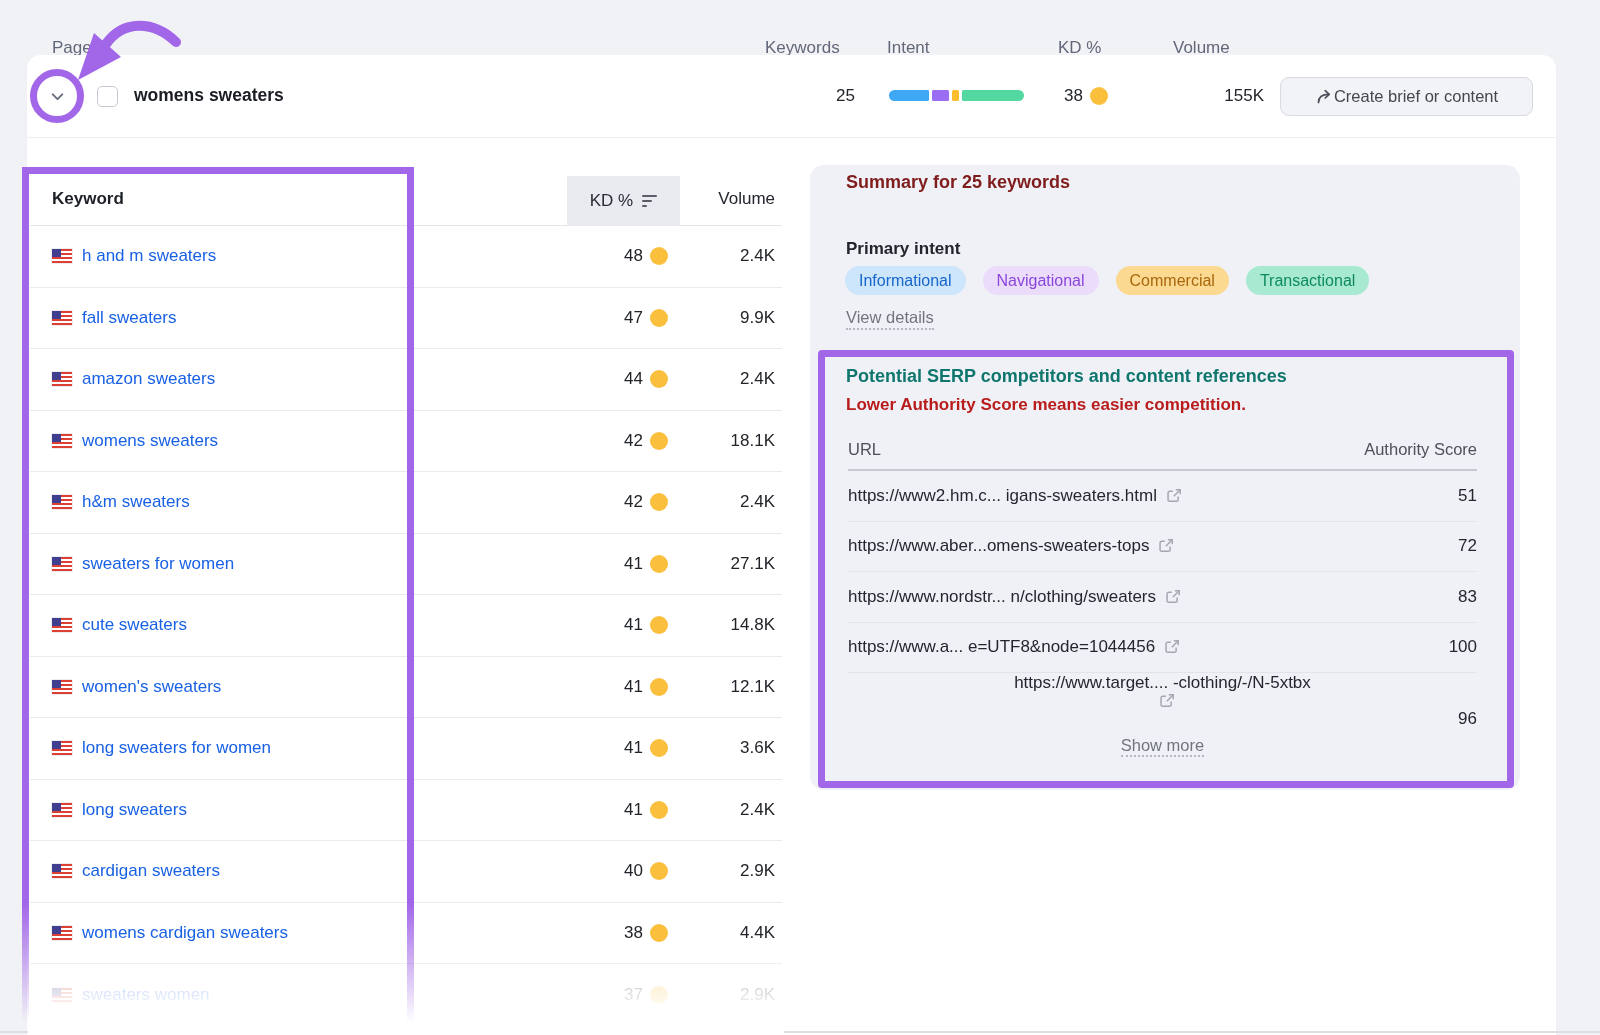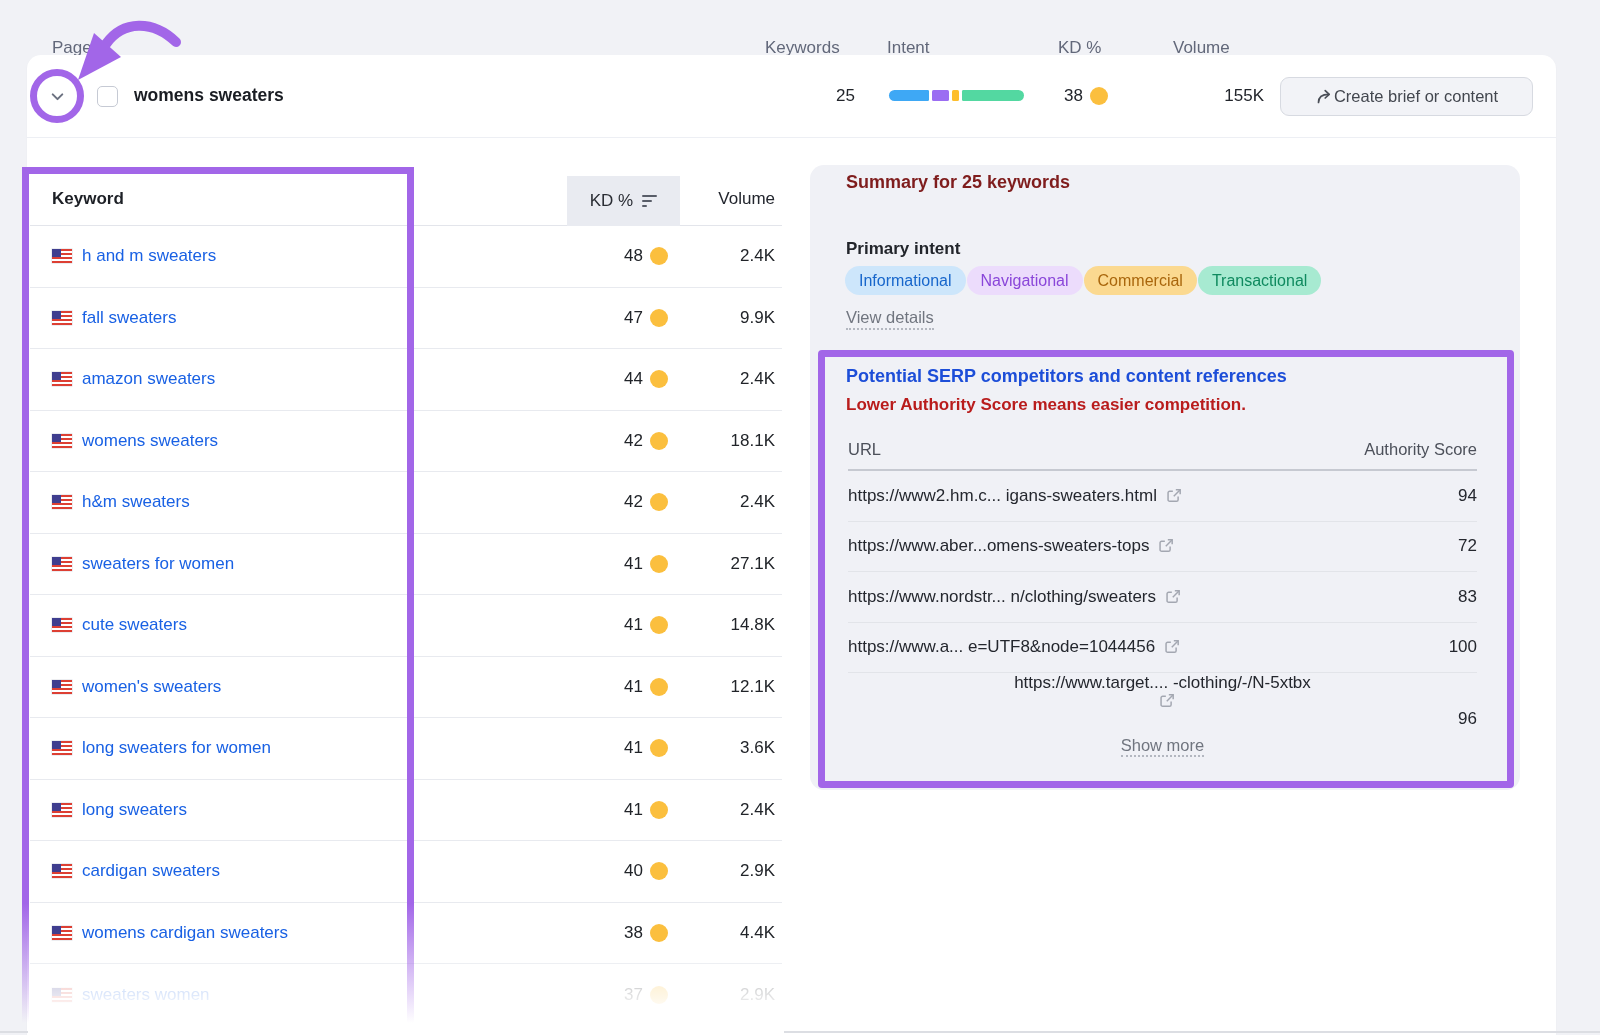--- a/index.html
+++ b/index.html
@@ -71,33 +71,33 @@
   
   .bottom-fade { position:absolute; left:28px; top:948px; width:756px; height:87px; z-index:4;
                  background:linear-gradient(180deg,rgba(255,255,255,0) 0%,#fff 78%); pointer-events:none; }
   .bottom-hairline { position:absolute; left:0; top:1031px; width:1600px; height:1.5px; background:#dcdee3; }
 
   
   .summary-card { position:absolute; left:810px; top:165px; width:710px; height:625px;
                   background:#f0f1f6; border-radius:14px; }
   .sum-title { position:absolute; left:846px; top:172px; font-size:18px; font-weight:700; color:#7f1d1d; }
   .sum-intent-label { position:absolute; left:846px; top:239px; font-size:17px; font-weight:600; color:#22252b; }
-  .badges { position:absolute; left:845px; top:266px; display:flex; gap:1px; }
+  .badges { position:absolute; left:845px; top:266px; display:flex; gap:17px; }
   .badge { height:29px; padding:0 14px; border-radius:15px; font-size:16px; display:flex; align-items:center; cursor:default; }
   .badge.b-info  { background:#cde6fb; color:#1766cb; }
   .badge.b-nav   { background:#ecdcfc; color:#8a46d9; }
   .badge.b-comm  { background:#fbd990; color:#a9660c; }
   .badge.b-trans { background:#a7ead1; color:#0f8a5f; }
   .dotted-link { font-size:16.5px; color:#70757f; border-bottom:2px dotted #b3b7c0; padding-bottom:1px; cursor:pointer; }
   .view-details { position:absolute; left:846px; top:308px; }
 
   
   .serp-box { position:absolute; left:818px; top:350px; width:696px; height:438px;
               border:7px solid #a266e8; border-radius:4px; z-index:3; pointer-events:none; }
-  .serp-title { position:absolute; left:846px; top:366px; font-size:18px; font-weight:700; color:#1d4ed8; }
+  .serp-title { position:absolute; left:846px; top:366px; font-size:18px; font-weight:700; color:#0f766e; }
   .serp-sub { position:absolute; left:846px; top:395px; font-size:17px; color:#b91c1c;font-weight:bold; }
   .serp-head-url { position:absolute; left:848px; top:440px; font-size:16.5px; color:#4c505a; }
   .serp-head-score { position:absolute; left:1230px; top:440px; width:247px; text-align:right; font-size:16.5px; color:#4c505a; }
   .serp-line { position:absolute; left:848px; top:469px; width:629px; height:1.5px; background:#c6c9d1; }
   .serp-rows { position:absolute; left:848px; top:471px; width:629px; }
   .serp-row { display:flex; align-items:center; height:50.5px; border-bottom:1px solid #e2e4e9; }
   .serp-row:last-child { border-bottom:none;flex-direction:column; }
   .serp-url { font-size:17px; color:#24272e; cursor:pointer; white-space:nowrap; }
   .ext-icon { margin-left:9px; flex:0 0 auto; cursor:pointer; }
   .serp-score { margin-left:auto; font-size:17px; color:#24272e; }
@@ -310,21 +310,21 @@
   <div class="serp-rows">
     <div class="serp-row">
       <span class="serp-url">https://www2.hm.c... igans-sweaters.html</span>
       <span class="ext-icon" style="display:flex">
           <svg width="16" height="16" viewBox="0 0 14 14">
             <path d="M6 2.8H3.2A1.4 1.4 0 0 0 1.8 4.2v6a1.4 1.4 0 0 0 1.4 1.4h6a1.4 1.4 0 0 0 1.4-1.4V7.4" fill="none" stroke="#a3a7b1" stroke-width="1.3"></path>
             <path d="M8.6 1.6h3.8v3.8" fill="none" stroke="#a3a7b1" stroke-width="1.3"></path>
             <path d="M12.2 1.8L6.8 7.2" fill="none" stroke="#a3a7b1" stroke-width="1.3"></path>
           </svg>
         </span>
-      <span class="serp-score">94</span>
+      <span class="serp-score">51</span>
     </div>
     <div class="serp-row">
       <span class="serp-url">https://www.aber...omens-sweaters-tops</span>
       <span class="ext-icon" style="display:flex">
           <svg width="16" height="16" viewBox="0 0 14 14">
             <path d="M6 2.8H3.2A1.4 1.4 0 0 0 1.8 4.2v6a1.4 1.4 0 0 0 1.4 1.4h6a1.4 1.4 0 0 0 1.4-1.4V7.4" fill="none" stroke="#a3a7b1" stroke-width="1.3"></path>
             <path d="M8.6 1.6h3.8v3.8" fill="none" stroke="#a3a7b1" stroke-width="1.3"></path>
             <path d="M12.2 1.8L6.8 7.2" fill="none" stroke="#a3a7b1" stroke-width="1.3"></path>
           </svg>
         </span>

